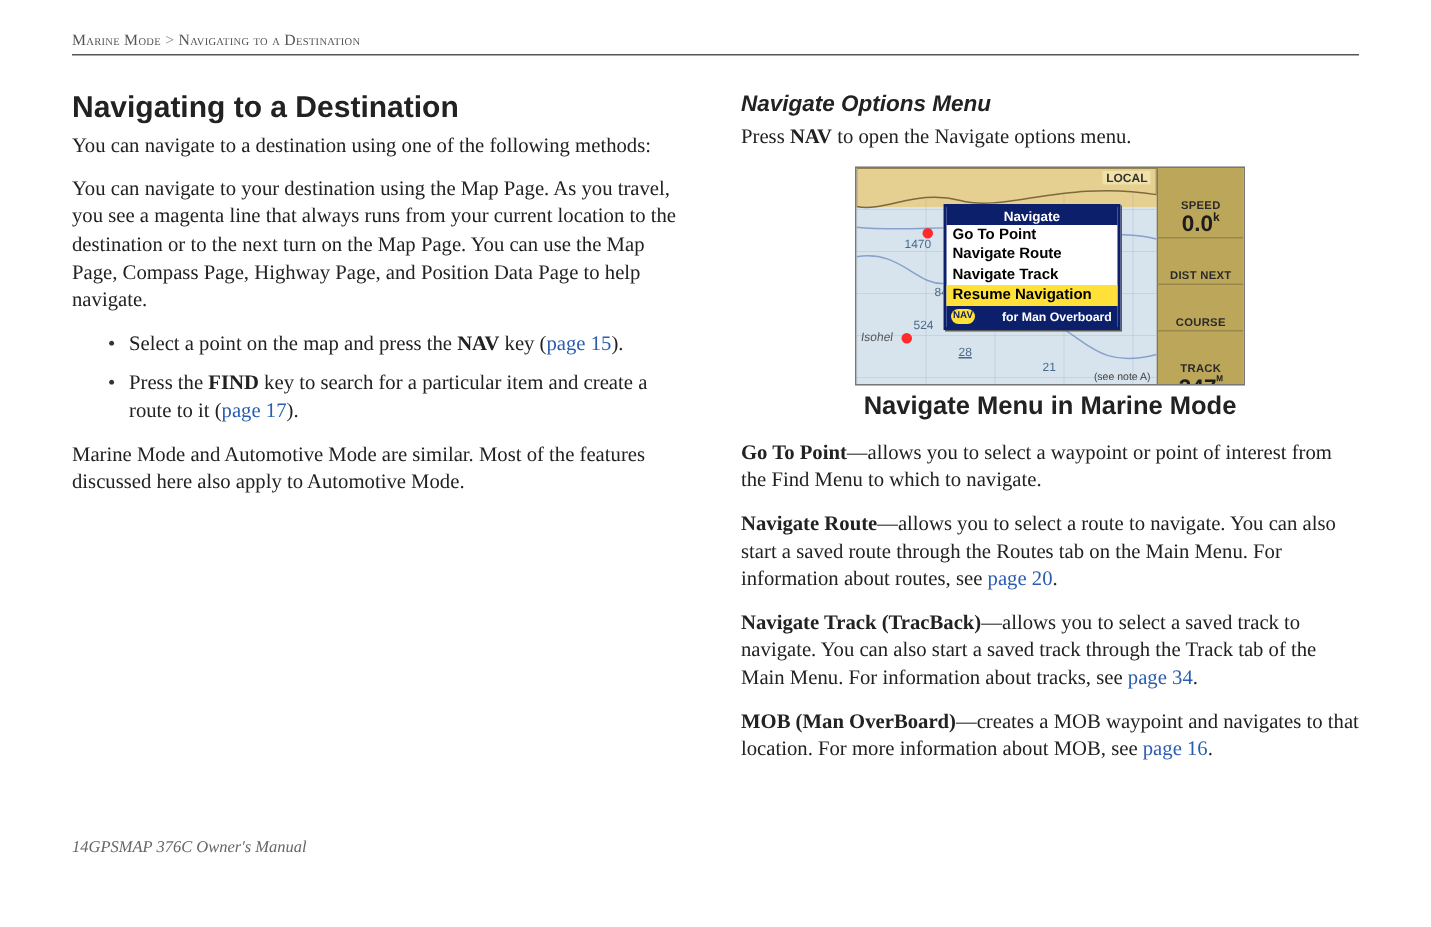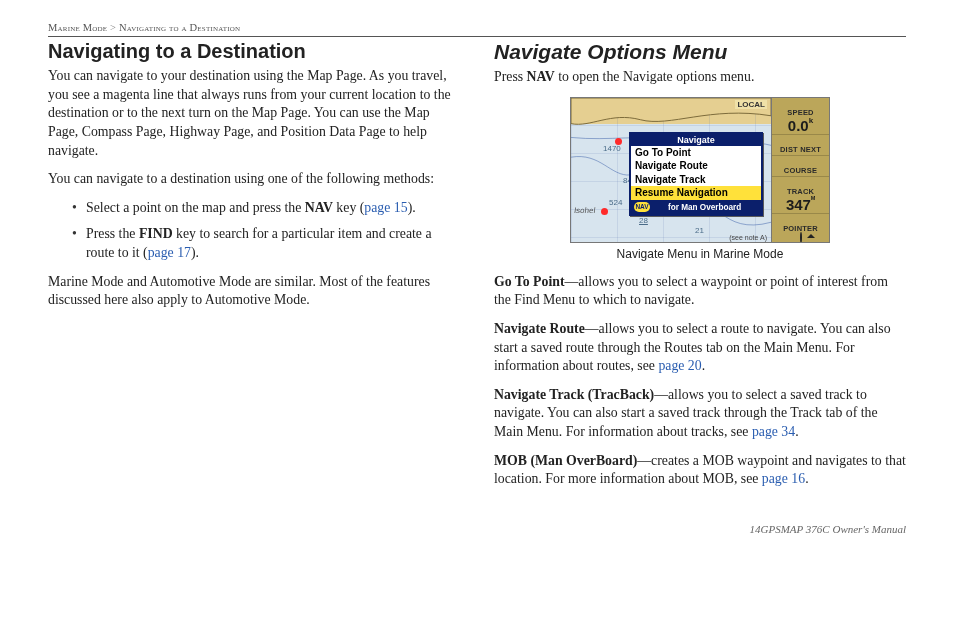--- a/index.html
+++ b/index.html
@@ -1,80 +1,80 @@
 <!DOCTYPE html>
 <html><head>
 <meta charset="utf-8">
 <style>
   * { box-sizing: border-box; margin: 0; padding: 0; }
   html, body { width: 954px; height: 618px; font-family: Georgia, 'Times New Roman', serif; color: #222; background: #fff; }
   .page { padding: 22px 48px 18px 48px; }
-  .header-line { font-size: 10.5px; letter-spacing: .2px; color: #555; border-bottom: 1px solid #555; padding-bottom: 3px; margin-bottom: 3px; }
+  .header-line { font-size: 10.5px; letter-spacing: .2px; color: #555; border-bottom: 1px solid #555; padding-bottom: 3px; margin-bottom: 24px; }
   .header-line .smallcaps { font-variant: small-caps; }
   .header-line .sep { color: #888; }
   .cols { display: flex; gap: 34px; }
   .col { flex: 1 1 0; min-width: 0; }
   h1.title { font-family: Arial, Helvetica, sans-serif; font-weight: 700; font-size: 20px; color: #222; margin-bottom: 4px; }
-  h2.subhead { font-family: Arial, Helvetica, sans-serif; font-style: italic; font-weight: 700; font-size: 21px; color: #222; margin-bottom: 4px; }
+  h2.subhead { font-family: Arial, Helvetica, sans-serif; font-style: italic; font-weight: 700; font-size: 15px; color: #222; margin-bottom: 4px; }
   p { font-size: 13.8px; line-height: 1.35; margin-bottom: 10px; }
   ul { list-style: none; padding-left: 24px; margin-bottom: 10px; }
   li { font-size: 13.8px; line-height: 1.35; margin-bottom: 8px; position: relative; padding-left: 14px; }
   li::before { content: "•"; position: absolute; left: 0; top: 0; color: #333; }
   a.pg { color: #2a5db0; text-decoration: none; }
   .bold { font-weight: 700; }
   .figure-wrap { display: flex; flex-direction: column; align-items: center; margin: 6px 0 12px; }
-  .figure-caption { font-family: Arial, Helvetica, sans-serif; font-weight: 400; font-size: 12px; margin-top: 4px; }
+  .figure-caption { font-family: Arial, Helvetica, sans-serif; font-weight: 700; font-size: 17px; margin-top: 4px; }
   
   .gps { width: 260px; height: 146px; border: 1px solid #777; display: flex; background: #dbe9ef; font-family: Arial, Helvetica, sans-serif; position: relative; overflow: hidden; }
   .gps-map { flex: 1 1 auto; position: relative; background:
       linear-gradient(0deg, rgba(60,90,160,.12) 0 2%, transparent 2% 100%) 0 0/100% 28px,
       linear-gradient(90deg, rgba(60,90,160,.12) 0 2%, transparent 2% 100%) 0 0/46px 100%,
       linear-gradient(180deg, #e5cf91 0 18%, #d7e4ee 18% 100%);
   }
   .coast { position:absolute; inset:0; }
   .coast svg { width:100%; height:100%; }
   .depth { position:absolute; font-size:8px; color:#4a6b88;margin-left:28px; }
   .mk { position:absolute; width:7px; height:7px; background:#ff2a2a; border-radius:50%; }
   .local { position:absolute; top:2px; right:4px; font-size:8px; font-weight:700; color:#333; background:#efe1a8; padding:0 2px; }
   .note { position:absolute; bottom:1px; right:4px; font-size:7px; color:#444; }
   .iso { position:absolute; bottom:27px; left:3px; font-size:8px; color:#555; transform:skewX(-8deg); }
-  .nav-popup { position: absolute; top: 34px; left: 58px; width: 134px; border: 2px solid #0b1f6b; background: #fff; box-shadow: 1px 1px 0 #5a5a5a; }
+  .nav-popup { position: absolute; top: 24px; left: 58px; width: 118px; border: 2px solid #0b1f6b; background: #fff; box-shadow: 1px 1px 0 #5a5a5a; }
   .nav-popup .hdr { background: #0b1f6b; color: #fff; font-size: 9px; font-weight: 700; text-align: center; padding: 1px 0; }
   .nav-popup .item { font-size: 10px; font-weight: 700; color: #000; padding: 1px 4px; line-height: 1.15; white-space: nowrap; }
   .nav-popup .item.sel { background: #ffe13a; }
   .nav-popup .mob { display:flex; align-items:flex-end; gap:18px; background:#0b1f6b; color:#fff; font-size:8.2px; font-weight:700; padding:2px 3px; }
   .pill { display:inline-flex; align-items:center; justify-content:center; width:16px; height:10px; border-radius:5px; background:#ffe13a; color:#0b1f6b; font-size:6.5px; font-weight:700; }
   .gps-side { width: 58px; background:#bba65a; border-left:1px solid #777; display:flex; flex-direction:column; }
-  .slot { flex:1 1 0; text-align:center; padding:10px 2px 1px; border-bottom:1px solid rgba(0,0,0,.18); font-size:8px; color:#2a2a2a; }
+  .slot { flex:1 1 0; text-align:center; padding:20px 2px 1px; border-bottom:1px solid rgba(0,0,0,.18); font-size:8px; color:#2a2a2a; }
   .slot:last-child{border-bottom:none;}
   .slot .lbl { font-weight:700; font-size:7.5px; letter-spacing:.2px; display:block; }
   .slot .val { font-family: Arial, Helvetica, sans-serif; font-weight:700; font-size:15px; color:#1c1c1c; line-height:1; margin-top:1px; }
   .slot .unit { font-size:8px; font-weight:700; vertical-align:text-top; }
   .slot.pointer .arrow { width:18px; height:18px; margin:2px auto 0; border-radius:50%; border:1.5px solid #222; position:relative;}
   .slot.pointer .arrow::after{ content:""; position:absolute; left:6px; top:-3px; border:4px solid transparent; border-bottom-color:#222;}
-  .footer { display:flex; justify-content:flex-end; align-items:flex-end; font-size:11px; color:#666; font-style:italic; margin-top:24px; }
+  .footer { display:flex; justify-content:flex-start; align-items:flex-end; font-size:11px; color:#666; font-style:italic; margin-top:40px; }
   .footer .pg-num { font-style:italic; }
 </style>
 </head>
 <body>
 
 <div class="page">
 
   <div class="header-line">
     <span class="smallcaps">Marine Mode</span>
     <span class="sep">&gt;</span>
     <span class="smallcaps">Navigating to a Destination</span>
   </div>
 
   <div class="cols">
 
     <div class="col">
       <h1 class="title">Navigating to a Destination</h1>
+      <p>You can navigate to a destination using one of the following methods:</p>
       <p>You can navigate to your destination using the Map Page. As you travel, you see a magenta line that always runs from your current location to the destination or to the next turn on the Map Page. You can use the Map Page, Compass Page, Highway Page, and Position Data Page to help navigate.</p>
-      <p>You can navigate to a destination using one of the following methods:</p>
       <ul>
         <li>
           <span>Select a point on the map and press the </span><span class="bold">NAV</span><span> key (</span><a class="pg" href="#">page 15</a><span>).</span>
         </li>
         <li>
           <span>Press the </span><span class="bold">FIND</span><span> key to search for a particular item and create a route to it (</span><a class="pg" href="#">page 17</a><span>).</span>
         </li>
       </ul>
       <p>Marine Mode and Automotive Mode are similar. Most of the features discussed here also apply to Automotive Mode.</p>
     </div>

